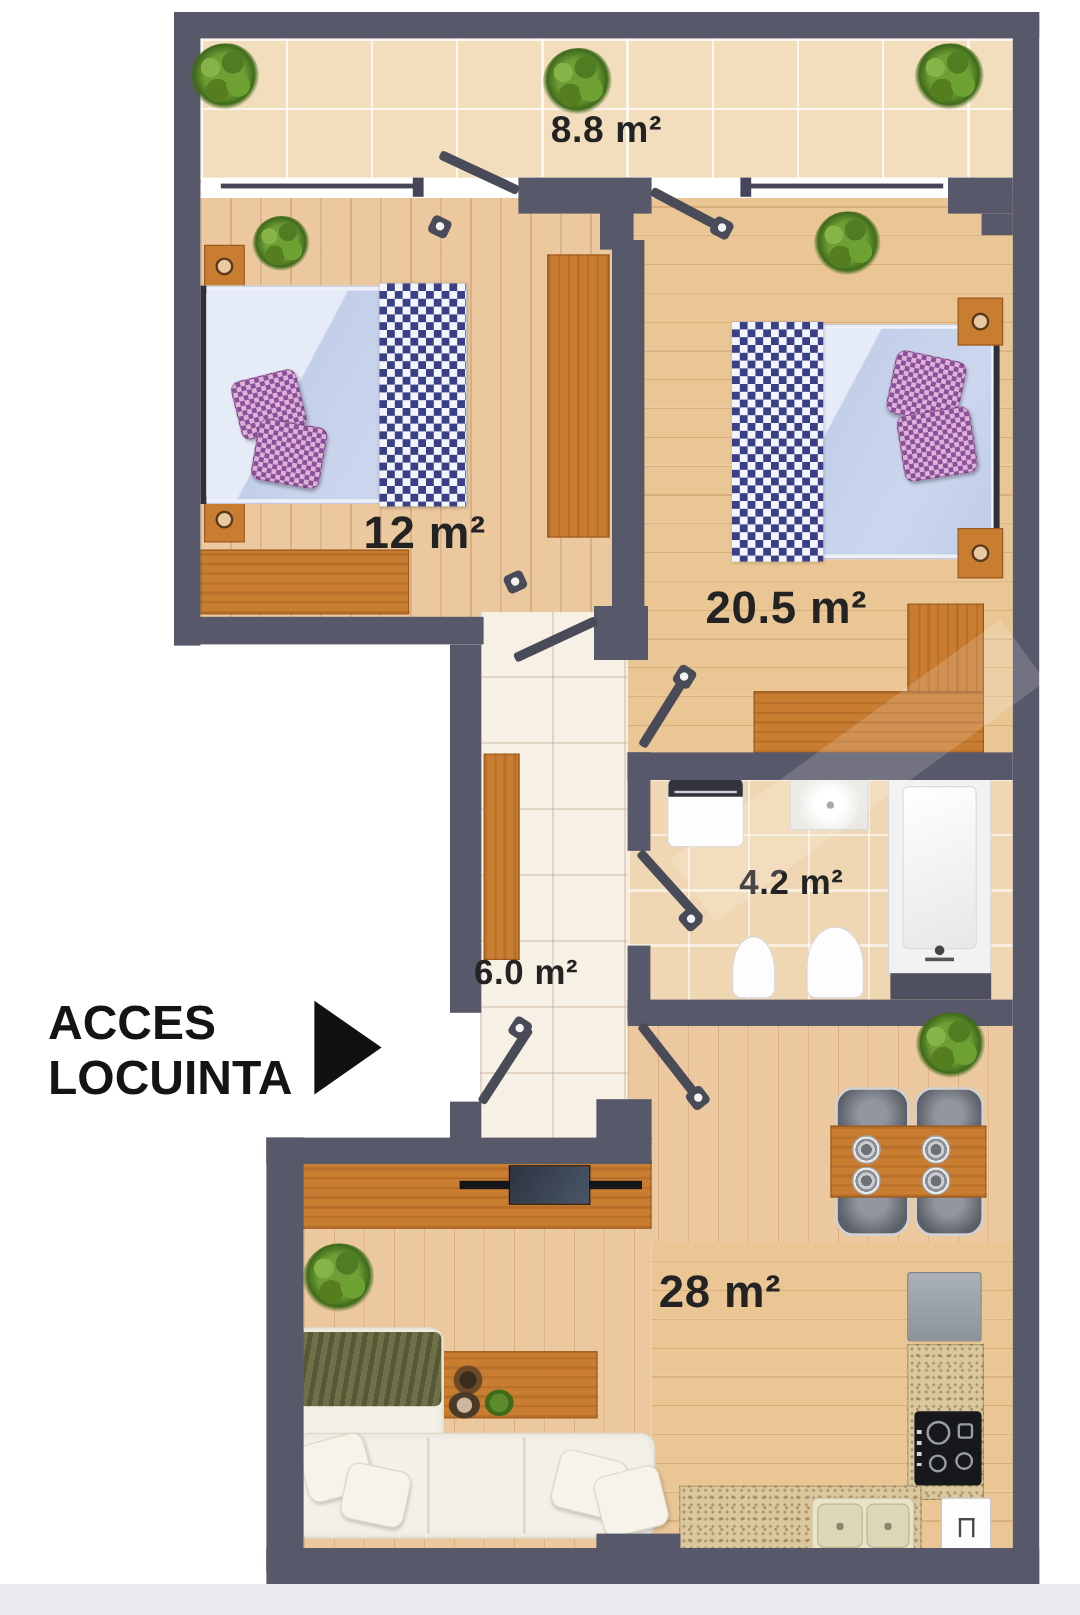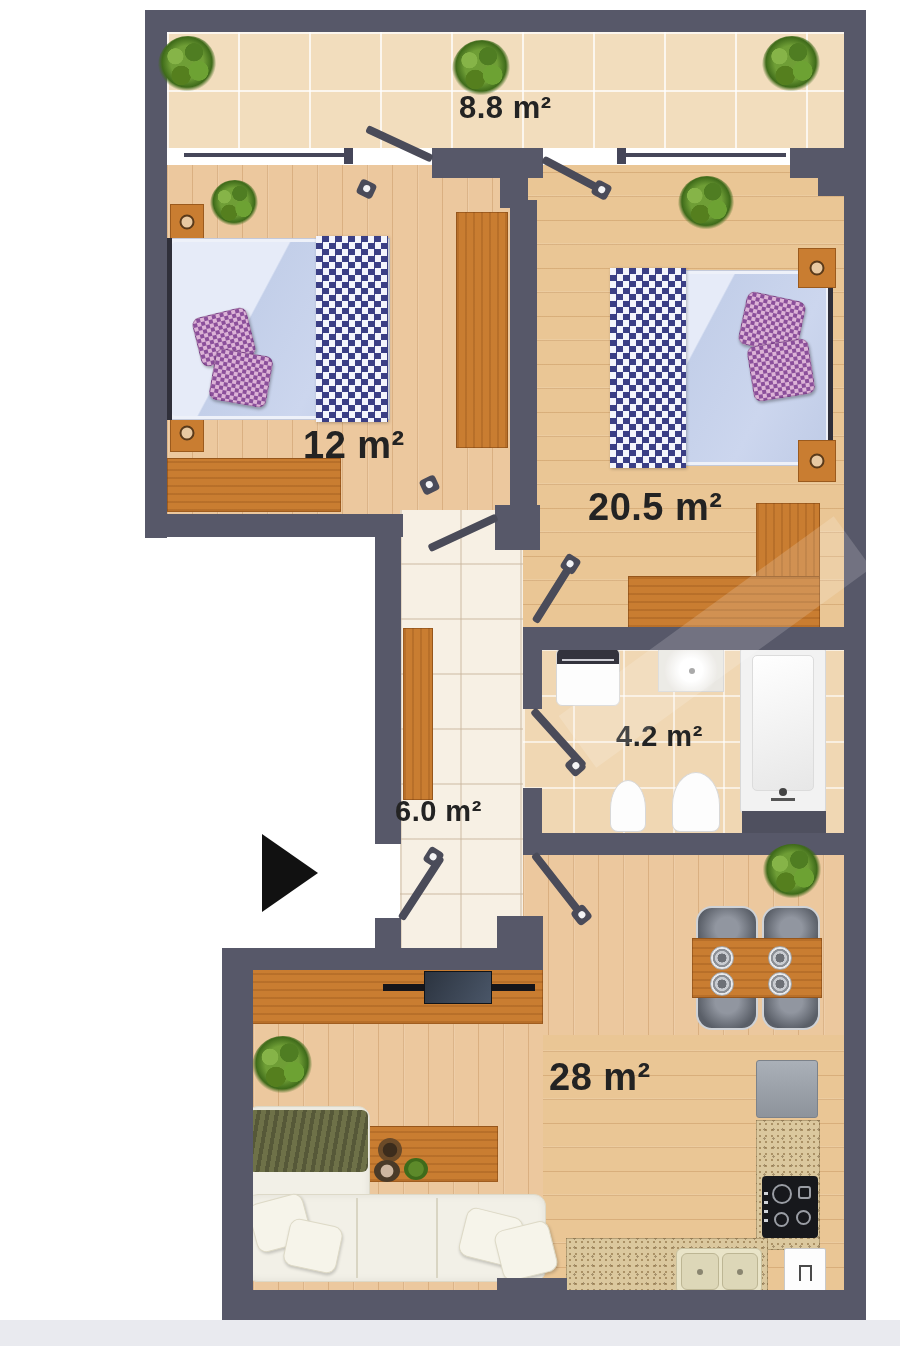--- a/index.html
+++ b/index.html
@@ -224,20 +224,22 @@
   <div class="plant" style="left:762px;top:844px;width:60px;height:56px;"></div>
 
   <div class="arealabel" style="left:448px;top:90px;font-size:31px;margin-left:11px;">8.8 m²</div>
   <div class="arealabel" style="left:303px;top:424px;">12 m²</div>
   <div class="arealabel" style="left:588px;top:486px;">20.5 m²</div>
   <div class="arealabel" style="left:616px;top:720px;font-size:29px;">4.2 m²</div>
   <div class="arealabel" style="left:395px;top:795px;font-size:29px;">6.0 m²</div>
   <div class="arealabel" style="left:549px;top:1056px;">28 m²</div>
 
   <div style="left:40px;top:830px;width:240px;height:96px;">
+    <div class="access-text" style="left:0;top:0;">ACCES</div>
+    <div class="access-text" style="left:0;top:46px;">LOCUINTA</div>
   </div>
   <div class="arrow-right" style="left:262px;top:834px;"></div>
 
   <div class="wm" style="left:545px;top:610px;width:340px;height:64px;transform:rotate(-36deg);"></div>
 
   <div style="left:0;top:1320px;width:900px;height:26px;background:#e9eaef;"></div>
 
 </div>
 
 </body></html>

